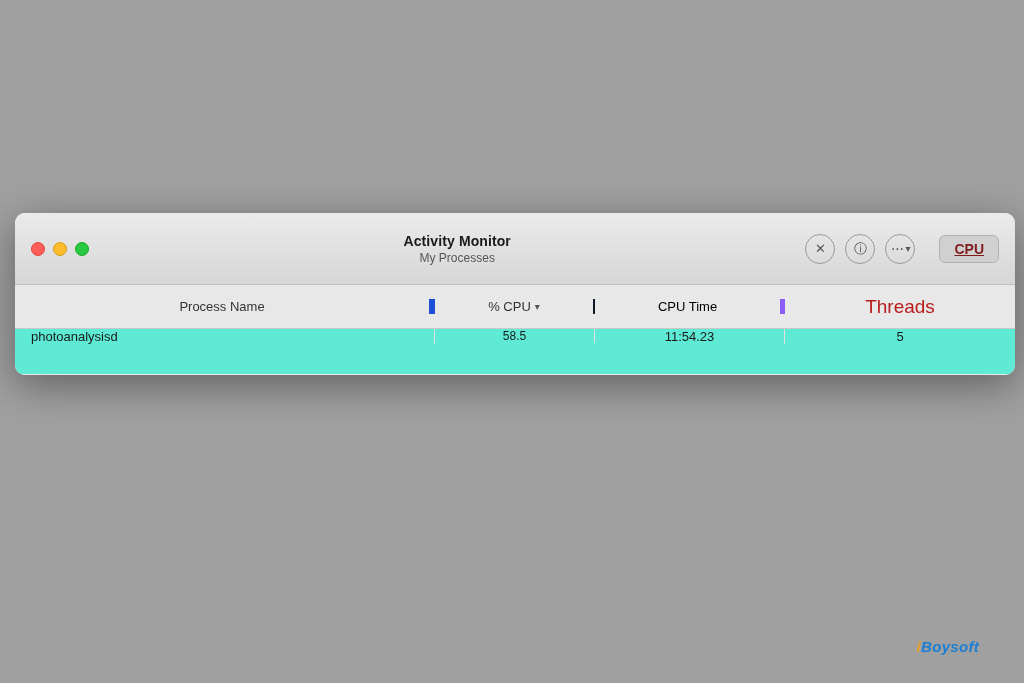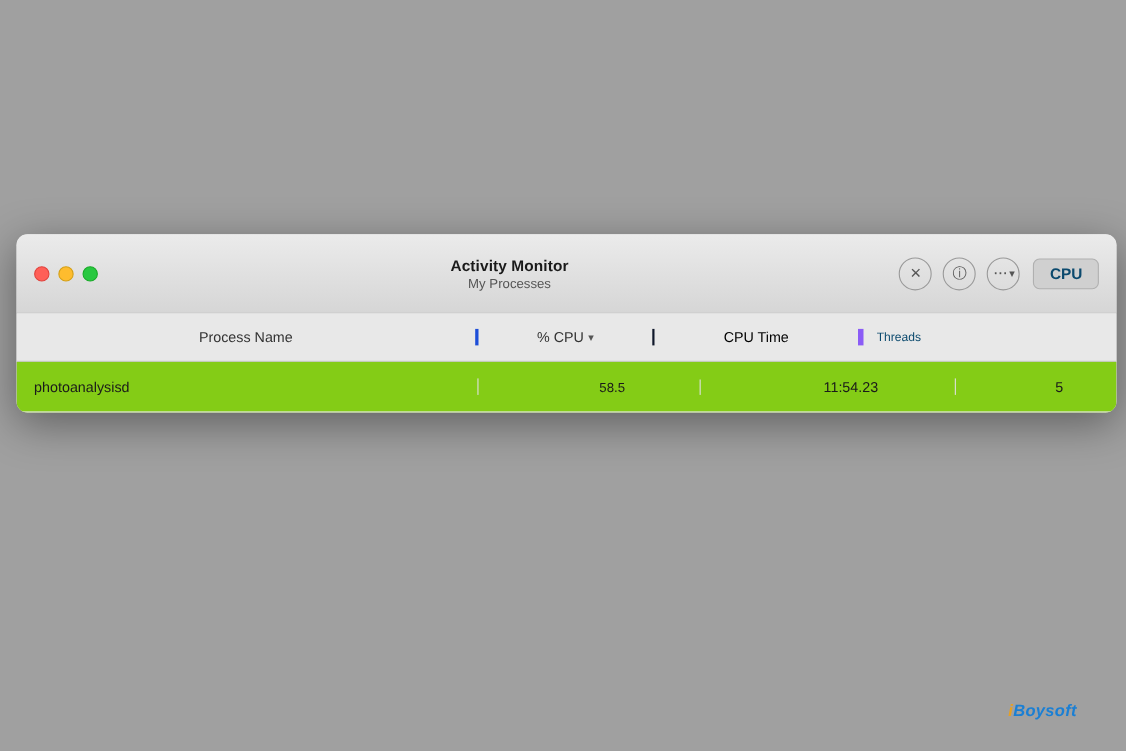--- a/index.html
+++ b/index.html
@@ -132,42 +132,43 @@
       color: #555;
     }
 
     .cpu-tab-btn {
       background: #d0d0d0;
       border: 1px solid #b0b0b0;
       border-radius: 6px;
       padding: 5px 14px;
       font-size: 14px;
       font-weight: 600;
-      color: #0c4a6e;
+      color: #7f1d1d;
       cursor: pointer;
-      margin-left: 2px;
+      margin-left: 14px;
+      text-decoration: underline;
     }
 
     .table-header {
       background: #e8e8e8;
       border-bottom: 1px solid #c8c8c8;
       display: flex;
       align-items: center;
       height: 44px;
       padding: 0;
     }
 
     .col-process-name {
       flex: 0 0 420px;
       padding: 0 16px;
       text-align: center;
       font-size: 13px;
       color: #333;
       font-weight: 400;
-      border-right: 3px solid #1d4ed8;
+      border-right: 6px solid #1d4ed8;
     }
 
     .col-cpu-pct {
       flex: 0 0 160px;
       padding: 0 12px;
       display: flex;
       align-items: center;
       justify-content: center;
       gap: 4px;
       font-size: 13px;
@@ -187,32 +188,32 @@
       text-align: center;
       font-size: 13px;
       color: #000000;
       font-weight: 400;
       border-right: 5px solid #8b5cf6;
     }
 
     .col-threads {
       flex: 1;
       padding: 0 12px;
-      font-size: 11px;
-      color: #0c4a6e;
+      text-align: center;
+      font-size: 19px;
+      color: #b91c1c;
       font-weight: 400;
     }
 
     .table-row {
-      background: #84cc16;
-      display: flex;
-      align-items: center;
+      background: #5eead4;
+      display: flex;
+      align-items: flex-start;
       height: 46px;
       border-bottom: 1px solid #e8e8e8;
-      gap: 42px;
     }
 
     .table-row:nth-child(even) {
       background: #f9f9f9;
     }
 
     .row-process-name {
       flex: 0 0 420px;
       padding: 0 16px;
       font-size: 13px;

